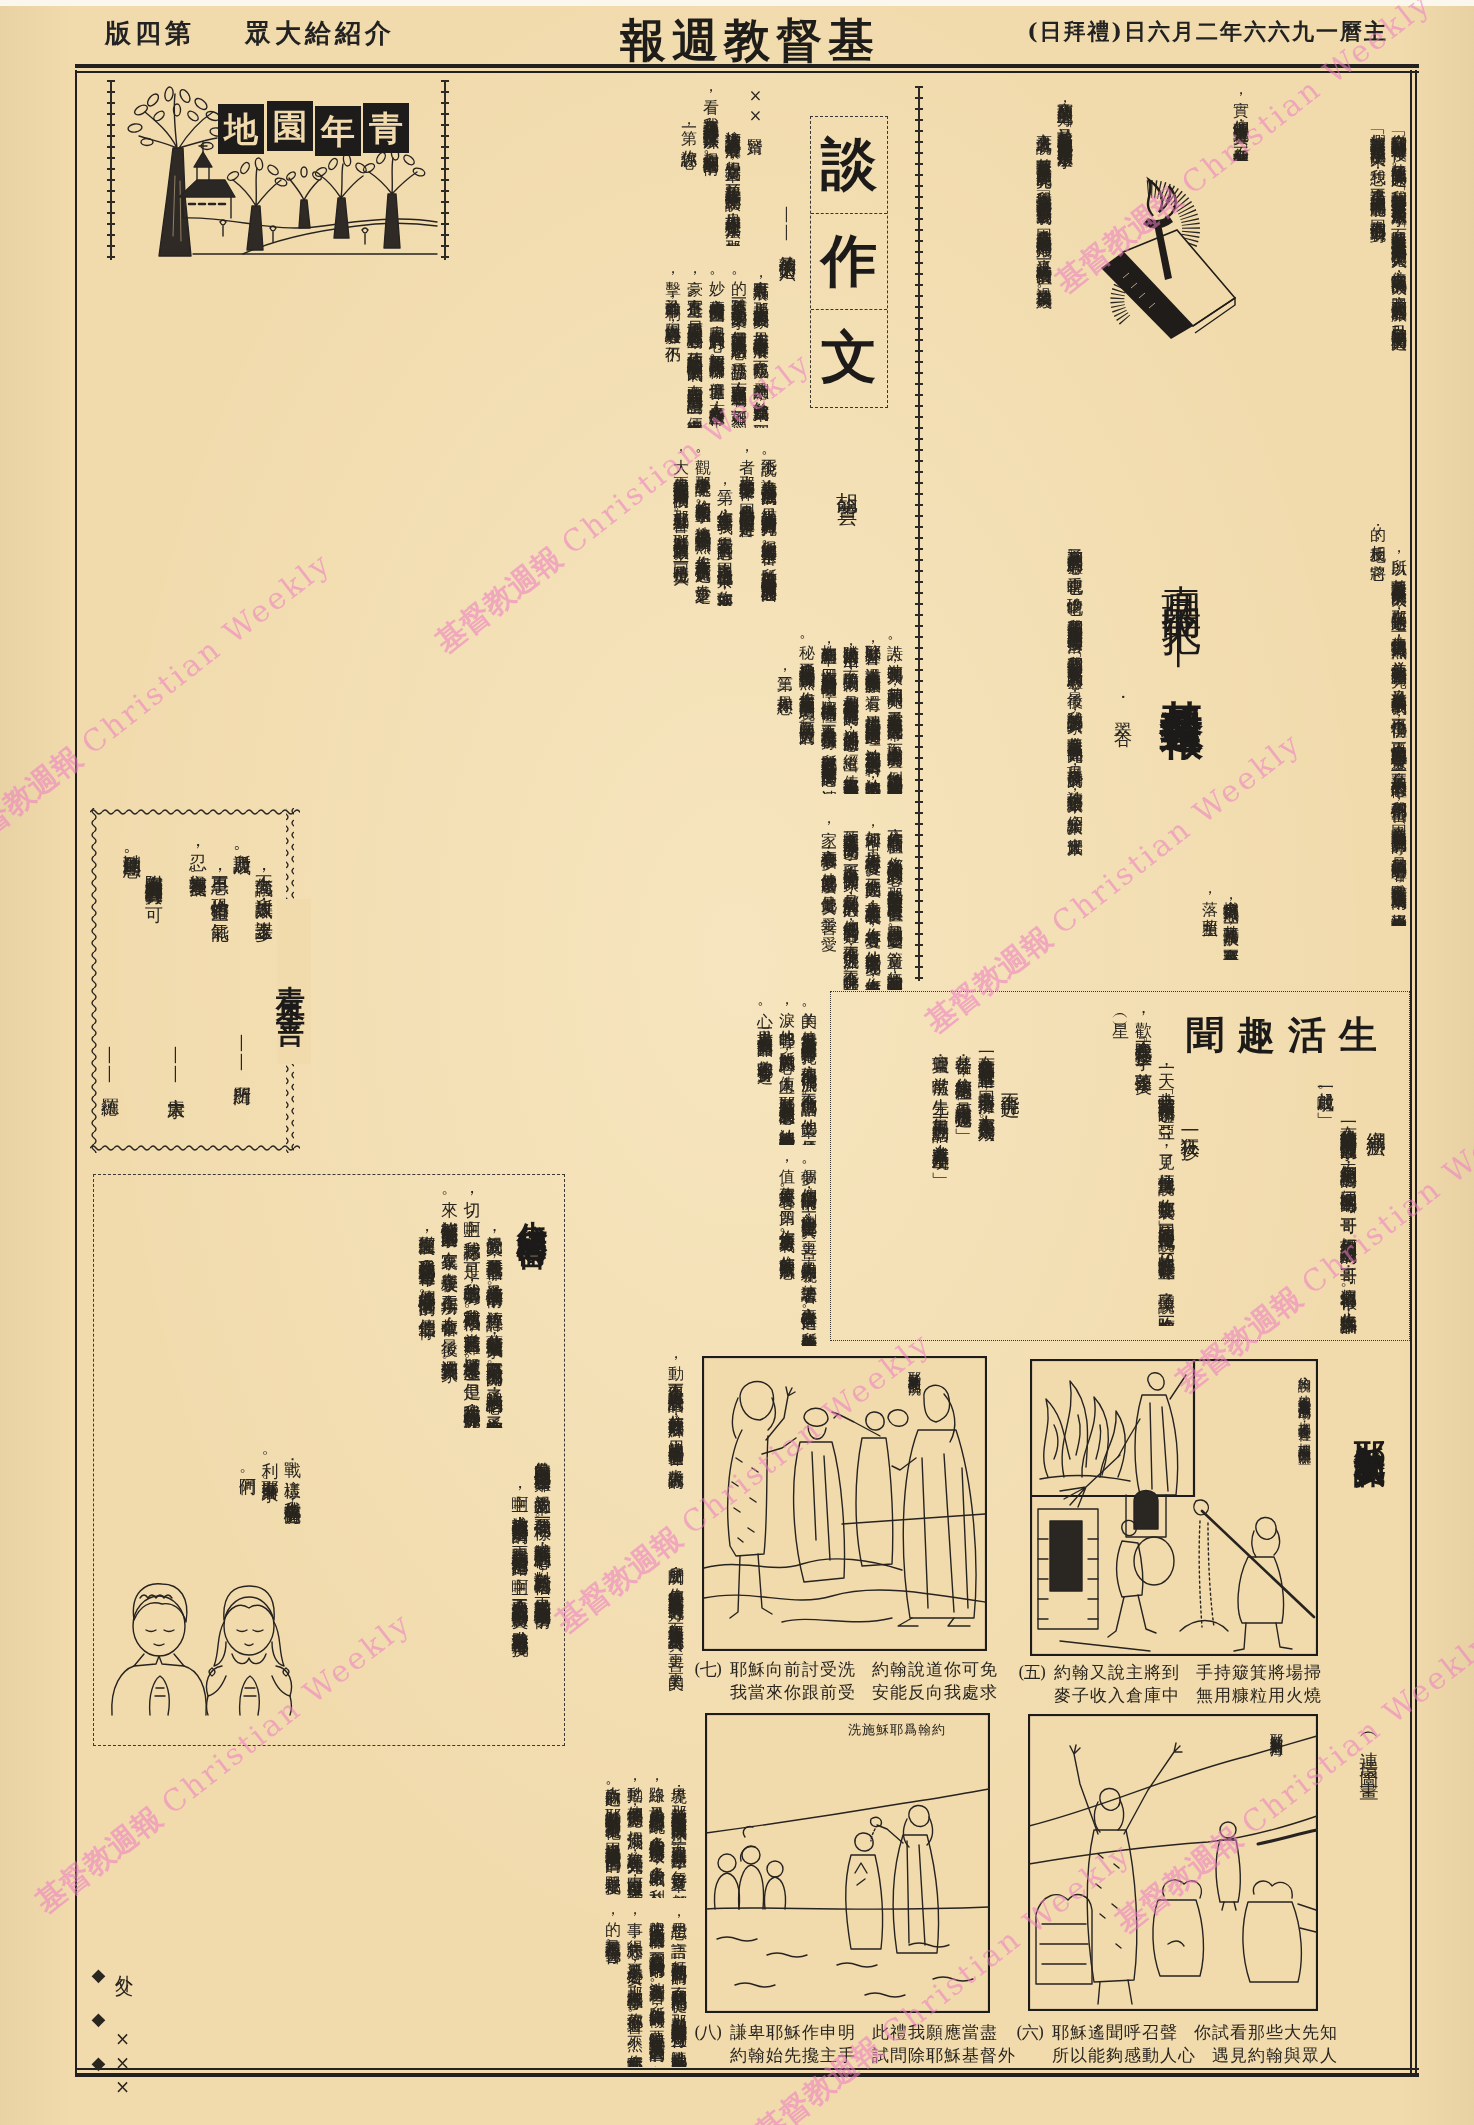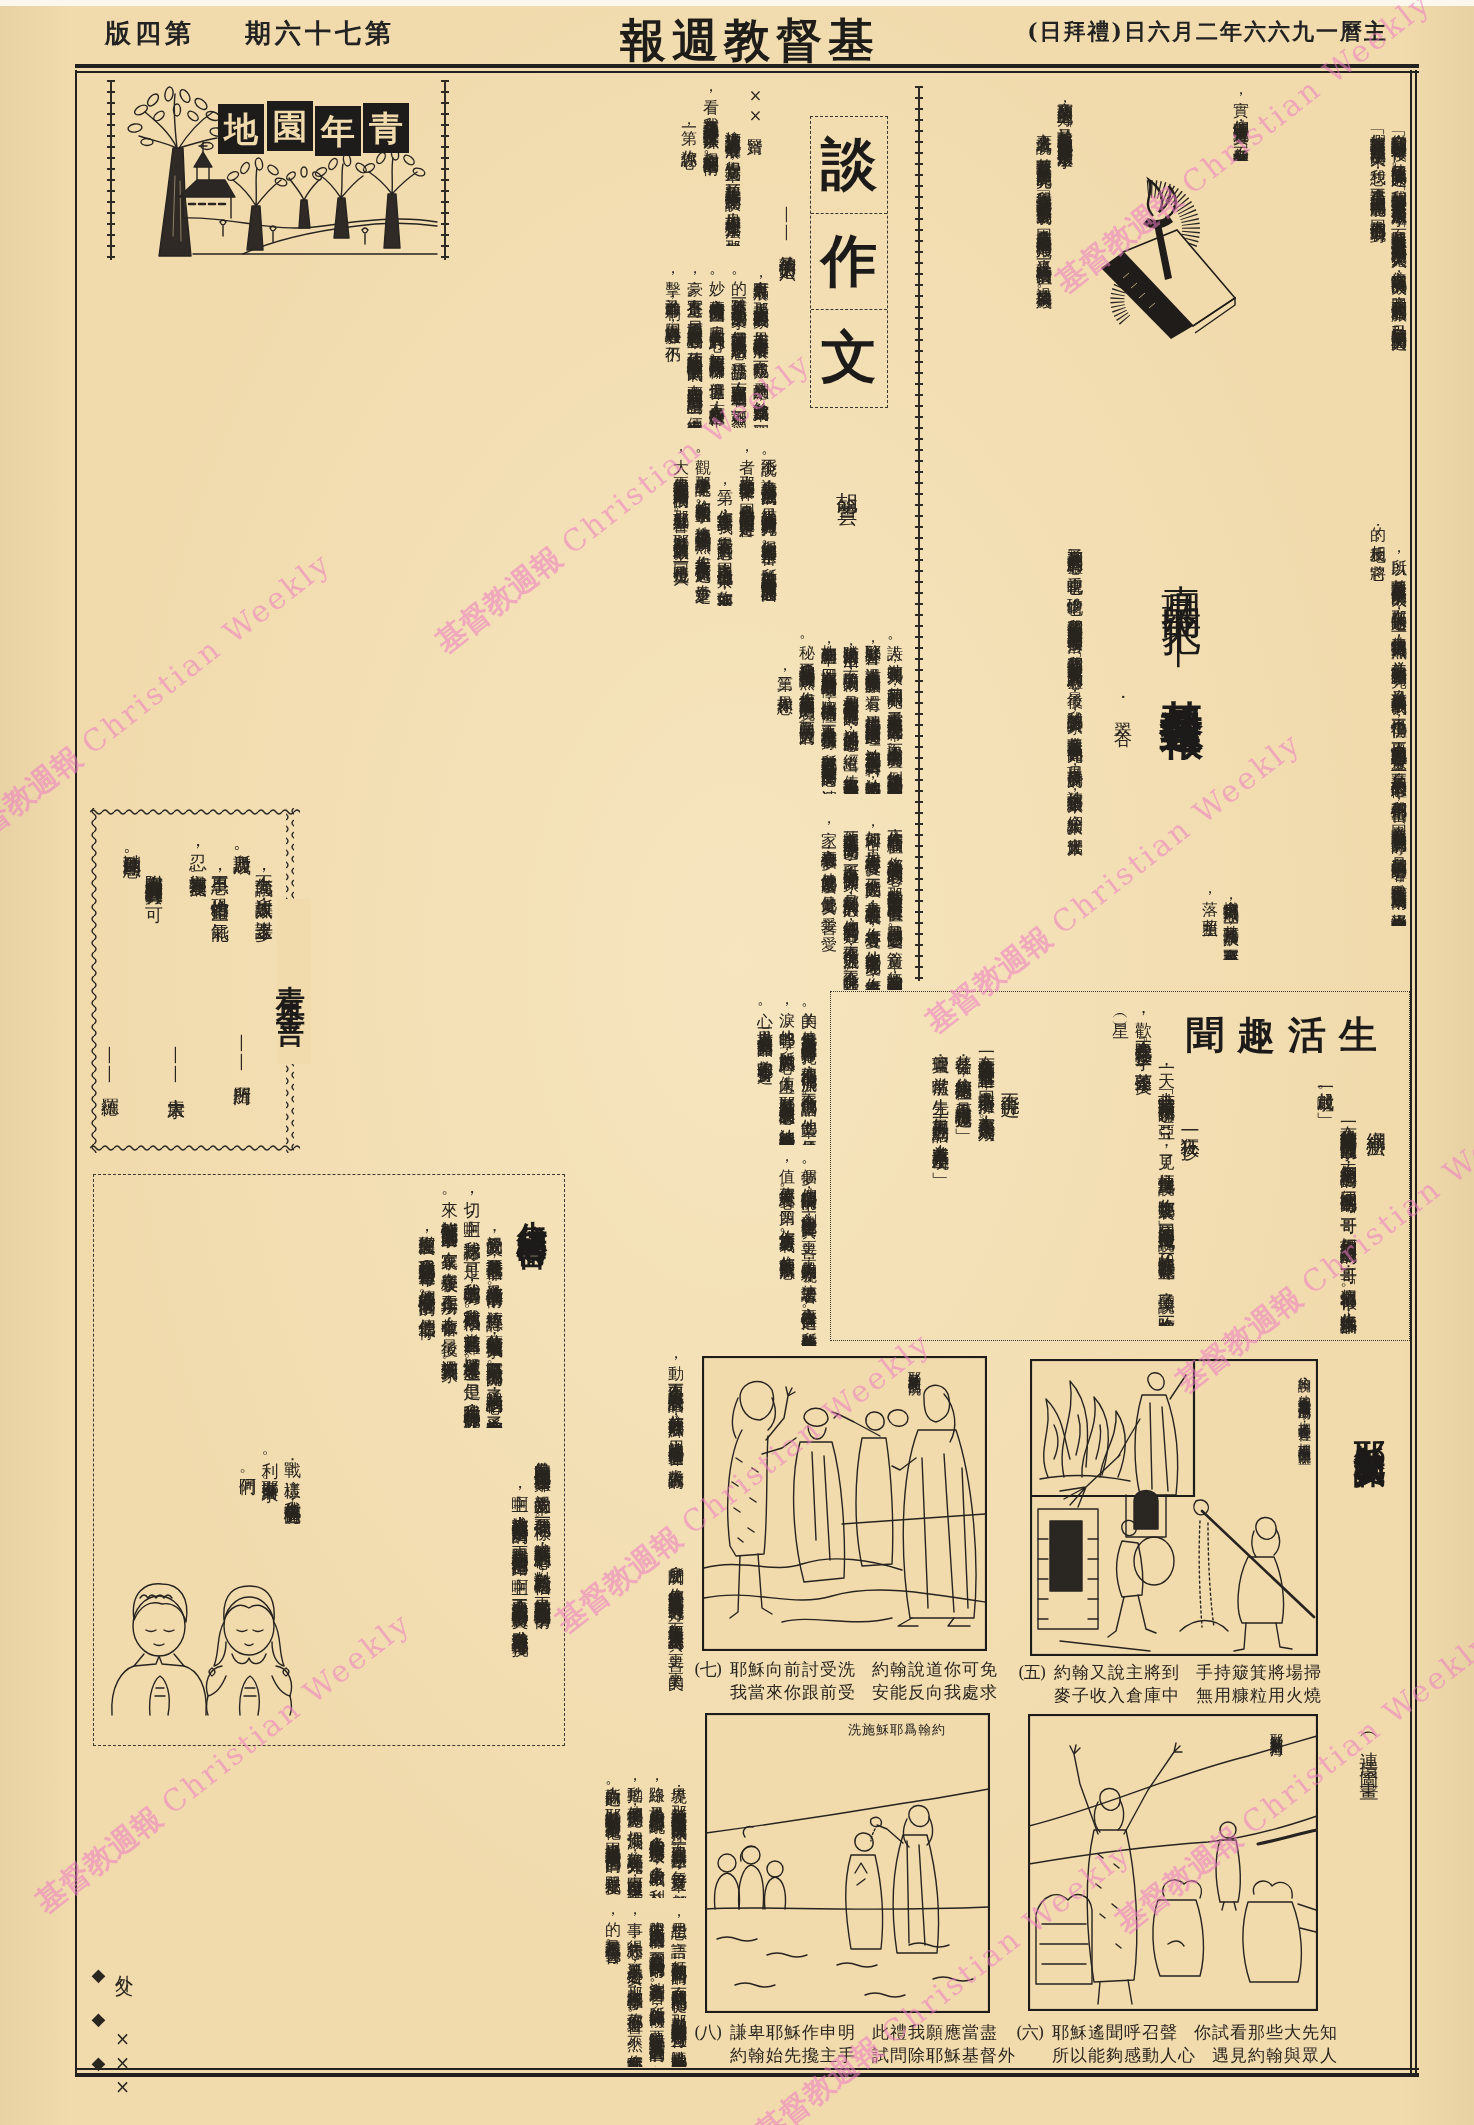--- a/index.html
+++ b/index.html
@@ -63,21 +63,21 @@
 .wm{position:absolute;white-space:nowrap;transform:rotate(-38deg);transform-origin:left center;color:#ee7cc3;opacity:.55;pointer-events:none;font-size:30px}
 .wm .zh{font-family:"DejaVu Sans",sans-serif;font-weight:bold;margin-right:10px}
 .wm .en{font-family:"DejaVu Serif",serif;letter-spacing:3px}
 </style>
 </head>
 <body>
 
 <div class="page">
 
   <div class="abs hdr-l">
-    <span class="rtl">第七十六期</span>
+    <span class="rtl">介紹給大眾</span>
     <span class="rtl">第四版</span>
   </div>
   <div class="abs mast"><span class="rtl">基督教週報</span></div>
   <div class="abs date"><span class="rtl">主曆一九六六年二月六日(禮拜日)</span></div>
 
   <div class="abs rule-top"></div>
   <div class="abs frame-l"></div>
   <div class="abs frame-r"></div>
   <div class="abs rule-bot"></div>
 

